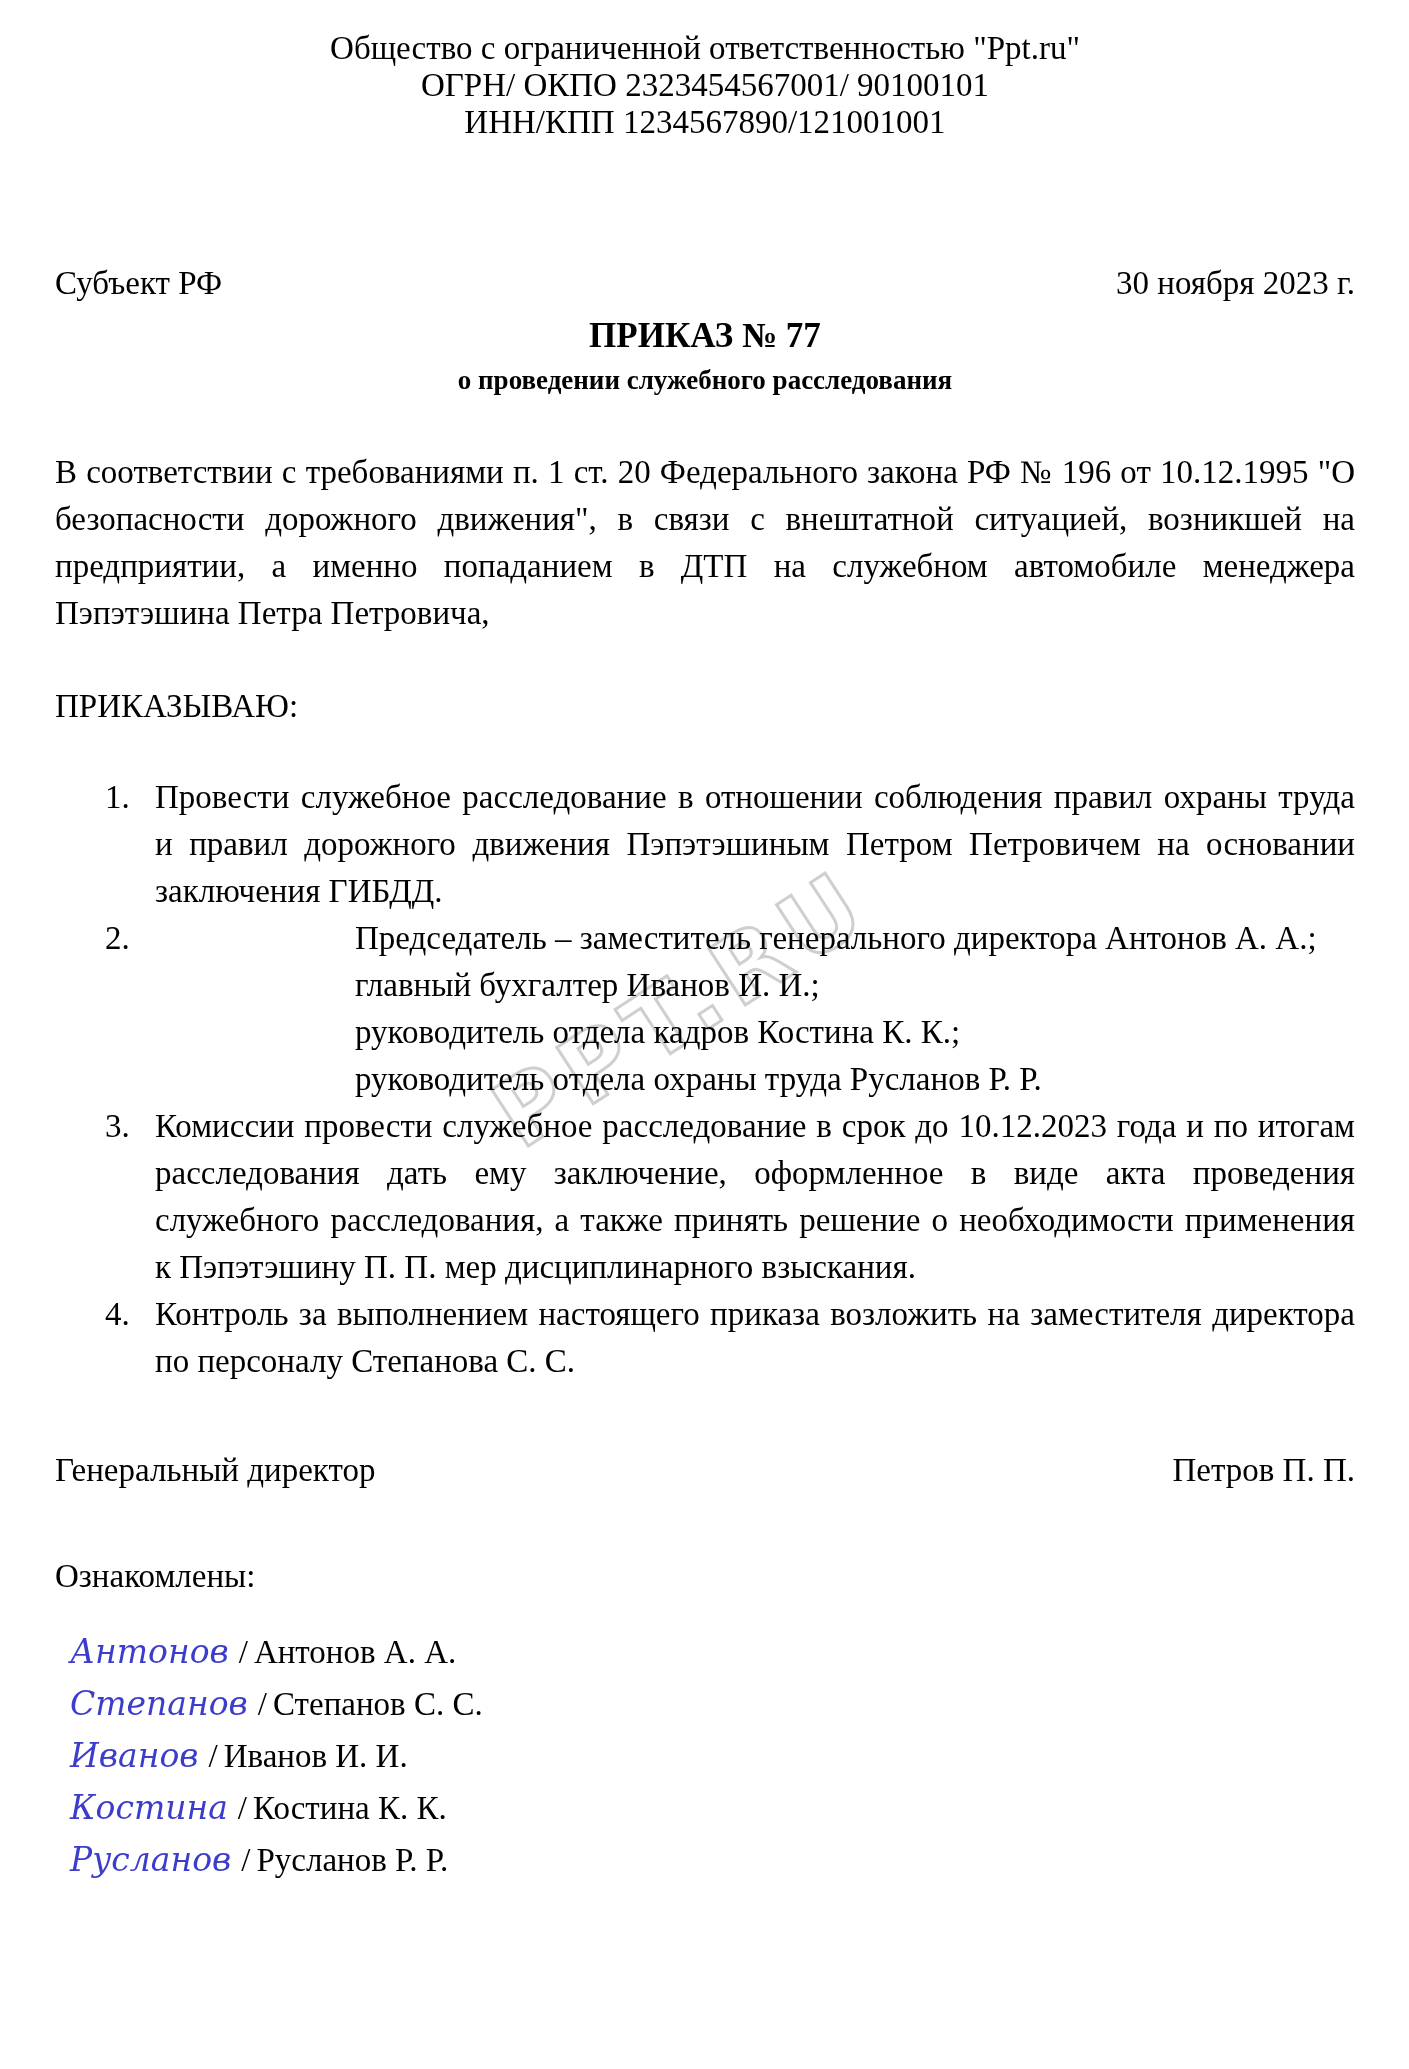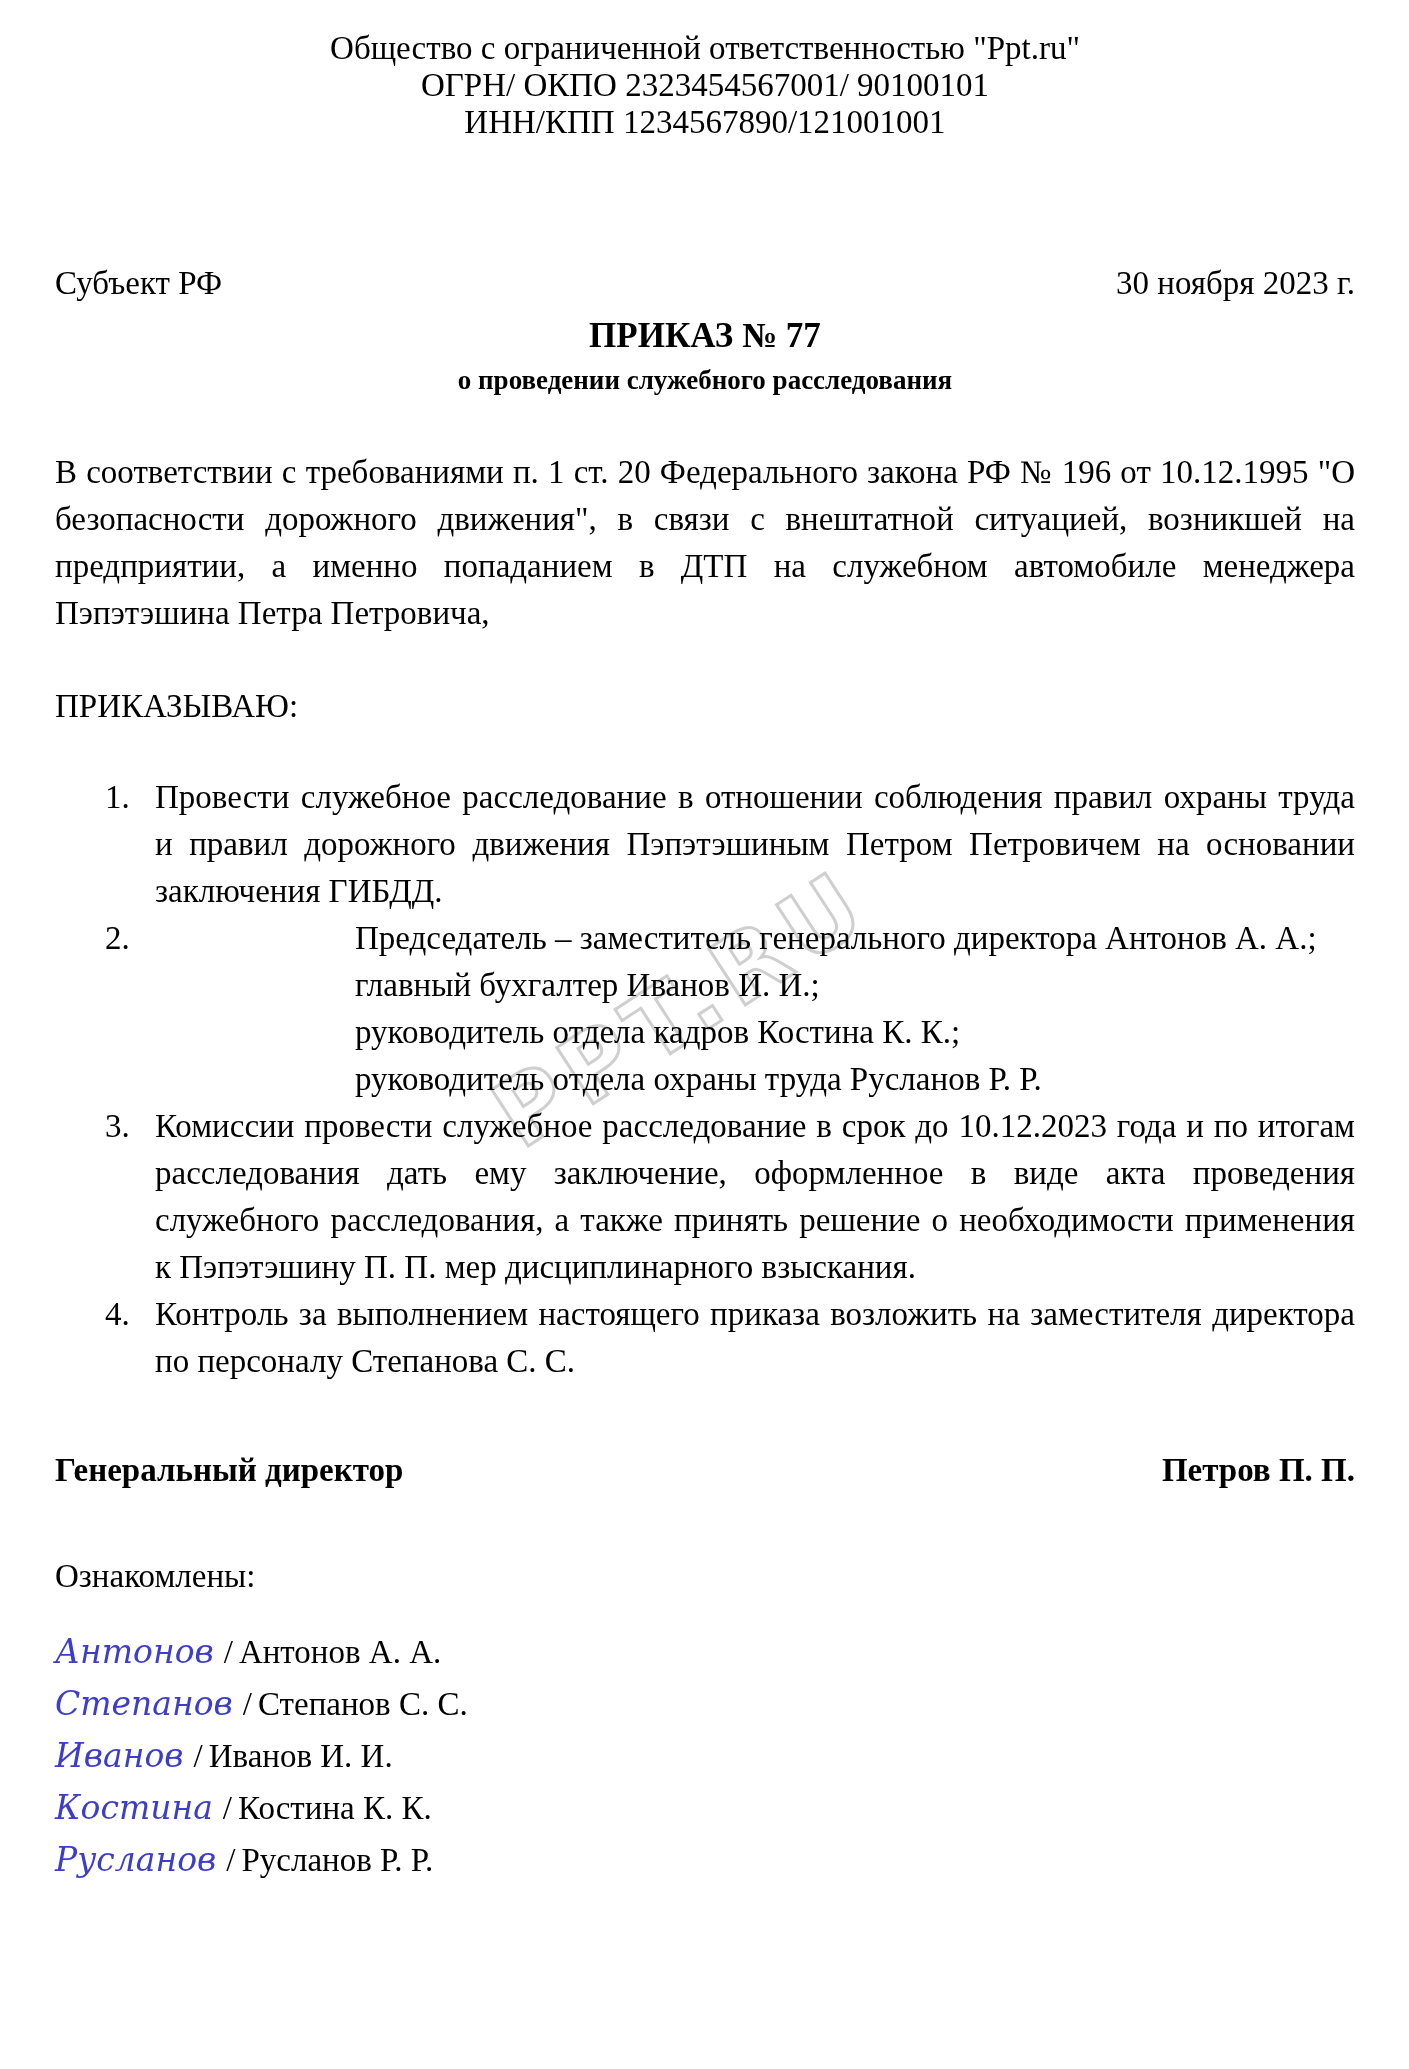--- a/index.html
+++ b/index.html
@@ -27,36 +27,36 @@
   .preamble { margin: 46px 0 0 0; font-size: 33px; line-height: 47px; text-align: justify; }
   .orders-label { margin: 46px 0 0 0; font-size: 33px; line-height: 47px; }
 
   .orders { margin: 44px 0 0 0; padding: 0; list-style: none; font-size: 33px; line-height: 47px; }
   .order-item { position: relative; padding-left: 100px; }
   .order-num { position: absolute; left: 50px; top: 0; }
   .li-text { text-align: justify; }
   .committee { padding-left: 200px; }
   .committee-line { text-align: justify; }
 
-  .signoff-row { display: flex; align-items: baseline; margin-top: 60px; font-size: 33px; line-height: 50px; font-weight: bold; }
+  .signoff-row { display: flex; align-items: baseline; margin-top: 60px; font-size: 33px; line-height: 50px; }
   .signoff-position { width: 560px; }
   .signoff-sig-wrap { width: 360px; text-align: center; }
   .signoff-name { flex: 1; text-align: right; }
 
   .signature {
     font-style: italic;
     font-family: "DejaVu Serif", serif;
     color: #3d3dcb;
   }
   .director-signature { font-size: 40px; }
 
   .ack-label { margin-top: 58px; font-size: 33px; line-height: 47px; }
   .ack-list { margin-top: 26px; font-size: 33px; }
   .ack-row { line-height: 52px; white-space: nowrap; }
-  .ack-signature { font-size: 33px; }
+  .ack-signature { font-size: 33px; margin-left: 15px; }
   .ack-separator { padding: 0 6px 0 10px; }
 
   .watermark {
     position: absolute; z-index: 0;
     left: 470px; top: 955px;
     font-family: "DejaVu Sans", sans-serif;
     font-weight: bold;
     font-size: 92px;
     letter-spacing: 10px;
     transform: rotate(-33deg);

